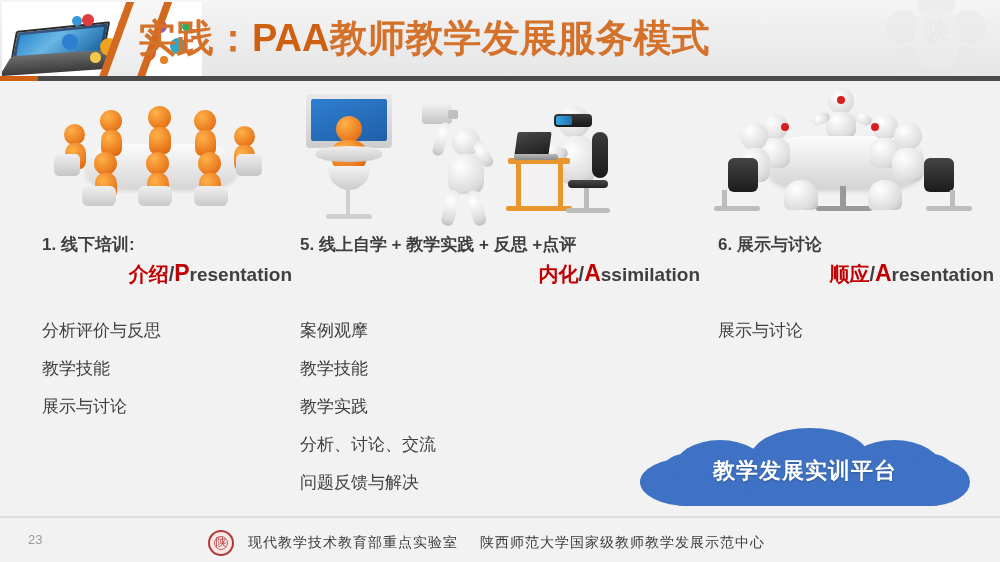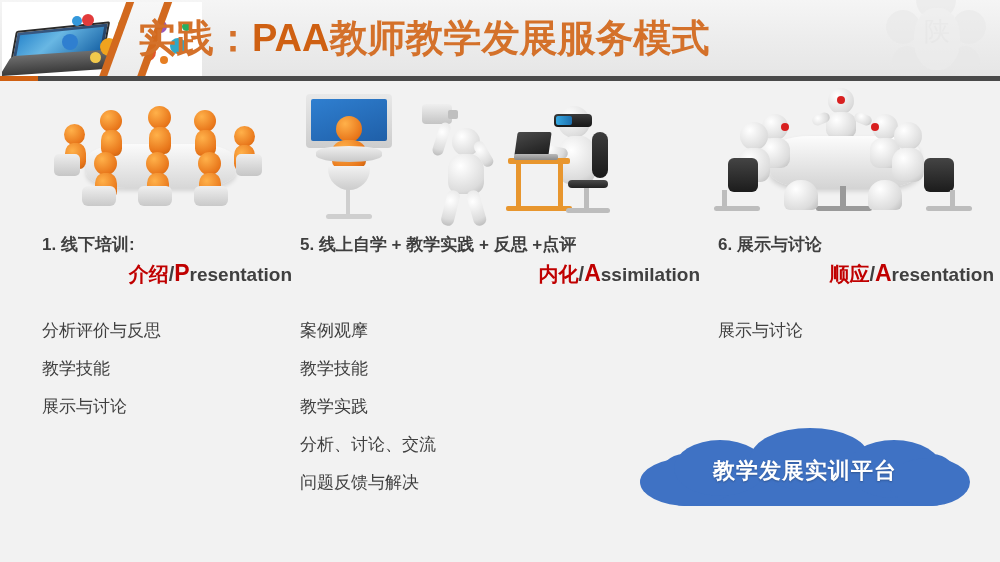--- a/index.html
+++ b/index.html
@@ -361,14 +361,25 @@
   <div class="cloud">
     <div class="lobe" style="left:18px;top:22px;width:300px;height:52px;border-radius:26px;"></div>
     <div class="lobe" style="left:0px;top:26px;width:96px;height:48px;"></div>
     <div class="lobe" style="left:34px;top:8px;width:92px;height:56px;"></div>
     <div class="lobe" style="left:110px;top:-4px;width:120px;height:62px;"></div>
     <div class="lobe" style="left:206px;top:8px;width:96px;height:58px;"></div>
     <div class="lobe" style="left:248px;top:26px;width:82px;height:48px;"></div>
     <div class="cloud-label">教学发展实训平台</div>
   </div>
 
+  <div class="footer">
+    <div class="footer-rule"></div>
+    <div class="page-num">23</div>
+    <div class="seal">
+      <div class="seal-in"></div>
+      <div class="seal-glyph">陕</div>
+    </div>
+    <div class="footer-text">
+      <span>现代教学技术教育部重点实验室</span><span class="gap"></span><span>陕西师范大学国家级教师教学发展示范中心</span>
+    </div>
+  </div>
 
 </div>
 
 </body></html>

